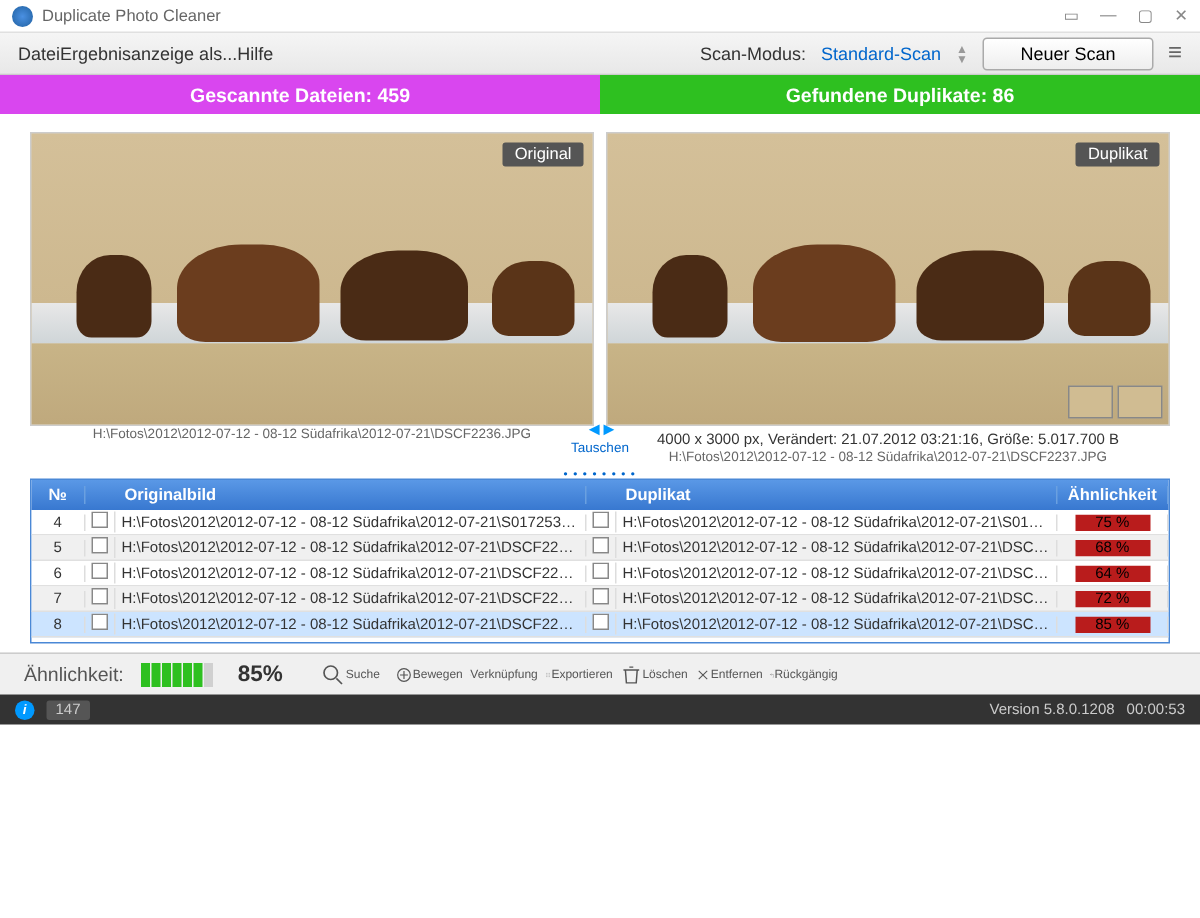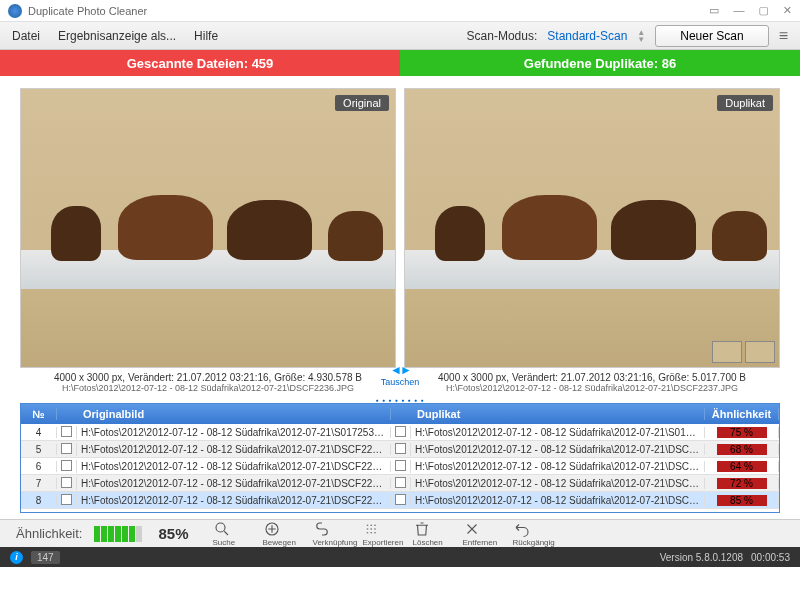--- a/index.html
+++ b/index.html
@@ -1,34 +1,34 @@
 <!DOCTYPE html>
 <html><head>
 <meta charset="utf-8">
 <style>
 *{margin:0;padding:0;box-sizing:border-box;font-family:"Segoe UI",Tahoma,sans-serif}
 body{width:800px;height:612px;background:#fff;overflow:hidden;font-size:11px;color:#333}
 .titlebar{height:22px;background:#fff;display:flex;align-items:center;padding:0 8px;border-bottom:1px solid #e0e0e0}
 .titlebar .logo{width:14px;height:14px;border-radius:50%;background:radial-gradient(#4a90e2,#2060a0);margin-right:6px}
 .titlebar .title{font-size:11px;color:#666}
 .titlebar .winctrls{margin-left:auto;display:flex;gap:14px;color:#888}
-.menubar{height:28px;background:linear-gradient(#f5f5f5,#e8e8e8);display:flex;align-items:center;padding:0 12px;border-bottom:1px solid #ccc;gap:18px}
+.menubar{height:28px;background:linear-gradient(#f5f5f5,#e8e8e8);display:flex;align-items:center;padding:0 12px;border-bottom:1px solid #ccc;}
 .menubar .item{font-size:12px;color:#333;cursor:pointer}
 .menubar .right{margin-left:auto;display:flex;align-items:center;gap:10px}
 .scan-mode-lbl{color:#333;font-size:12px}
 .scan-mode{color:#0066cc;font-size:12px}
 .sort-ico{color:#999;font-size:8px;line-height:7px}
 .neuer-scan{border:1px solid #aaa;background:linear-gradient(#fff,#eee);padding:3px 24px;border-radius:3px;font-size:12px;cursor:pointer}
 .hamburger{font-size:16px;color:#666;cursor:pointer}
 .stats{height:26px;display:flex}
-.stats .left{flex:1;background:#ef4444;color:#fff;display:flex;align-items:center;justify-content:center;font-size:13px;font-weight:bold}
+.stats .left{flex:1;background:#d946ef;color:#fff;display:flex;align-items:center;justify-content:center;font-size:13px;font-weight:bold}
 .stats .right{flex:1;background:#2ec020;color:#fff;display:flex;align-items:center;justify-content:center;font-size:13px;font-weight:bold}
 .preview{padding:12px 20px 4px;display:flex;gap:8px;position:relative}
 .img-card{flex:1;display:flex;flex-direction:column}
-.img-box{border:1px solid #ccc;height:280px;background:#d9c9a8;position:relative;overflow:hidden}
+.img-box{border:1px solid #ccc;height:196px;background:#d9c9a8;position:relative;overflow:hidden}
 .img-box .tag{position:absolute;top:6px;right:6px;background:#555;color:#fff;font-size:11px;padding:2px 8px;border-radius:2px}
 .horses{position:absolute;inset:0}
 .sand-top{position:absolute;top:0;left:0;right:0;height:58%;background:linear-gradient(#d4c099,#cdb88f)}
 .water{position:absolute;top:58%;left:0;right:0;height:14%;background:linear-gradient(#e8e8e8,#cfd5d8)}
 .sand-bot{position:absolute;top:72%;left:0;right:0;bottom:0;background:linear-gradient(#c8b487,#bfa97d)}
 .horse{position:absolute;background:#4a2b15;border-radius:45% 40% 20% 20%}
 .h1{width:50px;height:55px;left:8%;top:42%}
 .h2{width:95px;height:65px;left:26%;top:38%;background:#6b3d1e}
 .h3{width:85px;height:60px;left:55%;top:40%}
 .h4{width:55px;height:50px;left:82%;top:44%;background:#5a3418}
@@ -56,21 +56,21 @@
 .sim-bar{display:inline-block;background:#b91c1c;color:#000;font-size:10px;padding:0 6px;min-width:50px;}
 .bottombar{margin-top:6px;height:28px;background:#f0f0f0;border-top:1px solid #ccc;display:flex;align-items:center;padding:0 16px;gap:12px}
 .similarity-lbl{font-size:13px;color:#555}
 .sim-blocks{display:flex;gap:1px}
 .sb{width:6px;height:16px;background:#2ec020}
 .sb.off{background:#d0d0d0}
 .sim-pct{font-size:15px;font-weight:bold;margin-left:4px}
 .auswahl{margin-left:auto;font-size:11px;color:#555}
 .auswahl a{color:#0066cc}
 .actions{display:flex;gap:4px;margin-left:12px}
-.act{display:flex;flex-direction:column;font-size:8px;color:#555;width:46px;cursor:pointer}
+.act{display:flex;align-items:center;font-size:8px;color:#555;width:46px;cursor:pointer}
 .act svg{width:18px;height:18px;stroke:#555;fill:none;stroke-width:1.5}
 .status{height:20px;background:#333;color:#ccc;display:flex;align-items:center;padding:0 10px;font-size:10px;gap:8px}
 .status .info-ico{width:13px;height:13px;border-radius:50%;background:#0099ff;color:#fff;display:flex;align-items:center;justify-content:center;font-size:9px;font-style:italic;font-weight:bold}
 .status .cnt{background:#555;padding:1px 6px;border-radius:2px}
 .status .ver{margin-left:auto}
 </style>
 </head>
 <body>
 
 <div class="titlebar">
@@ -109,21 +109,20 @@
           <div class="sand-top"></div>
           <div class="water"></div>
           <div class="sand-bot"></div>
         <div class="horse h1"></div>
           <div class="horse h2"></div>
           <div class="horse h3"></div>
           <div class="horse h4"></div>
       </div>
       <div class="tag">Original</div>
     </div>
-    <div class="img-meta b">4000 x 3000 px, Verändert: 21.07.2012 03:21:16, Größe: 4.930.578 B</div>
     <div class="img-path">H:\Fotos\2012\2012-07-12 - 08-12 Südafrika\2012-07-21\DSCF2236.JPG</div>
   </div>
   <div class="img-card">
     <div class="img-box">
       <div class="horses">
           <div class="sand-top"></div>
           <div class="water"></div>
           <div class="sand-bot"></div>
         <div class="horse h1"></div>
           <div class="horse h2"></div>

